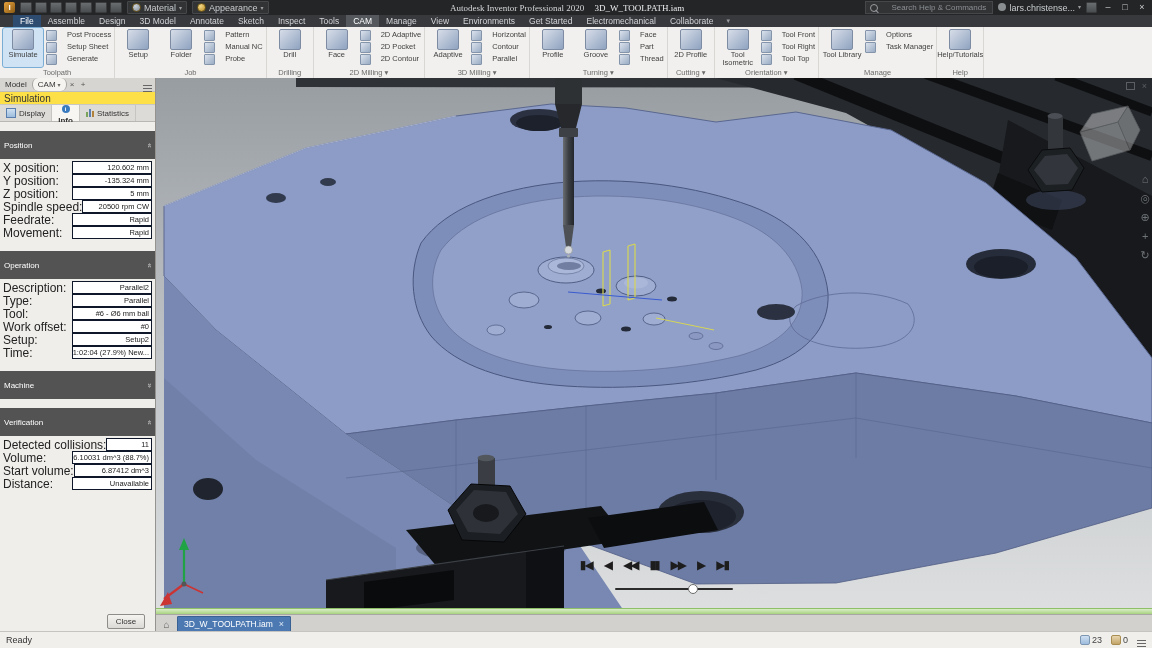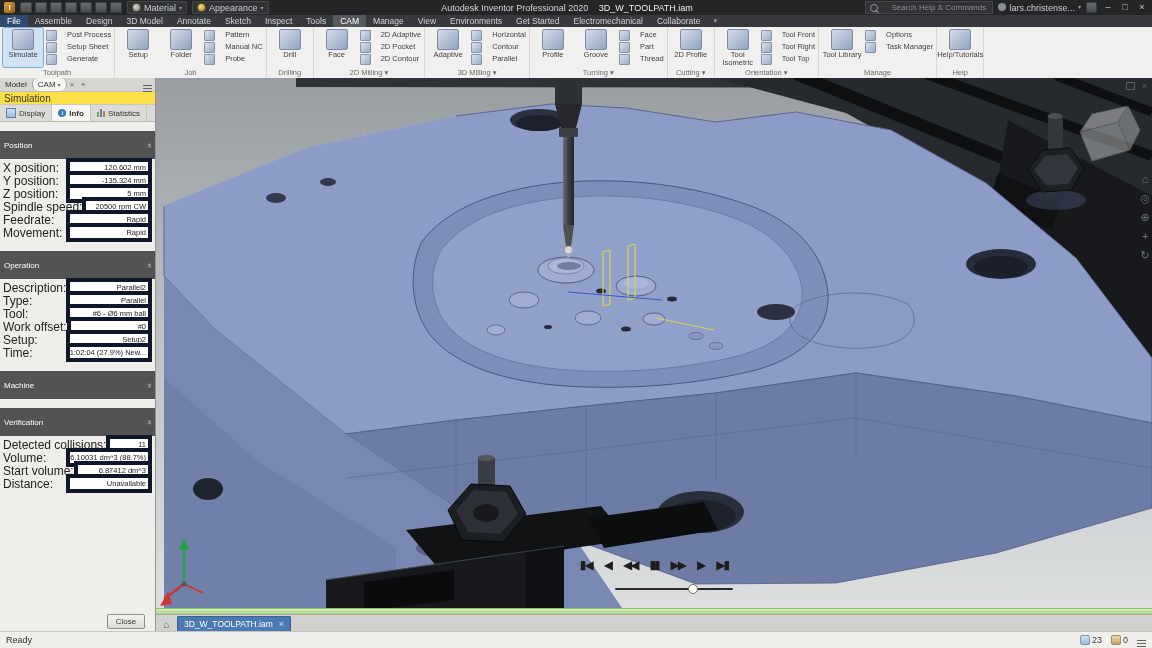--- a/index.html
+++ b/index.html
@@ -11,32 +11,32 @@
   
   #title-bar{position:absolute;left:0;top:0;right:0;height:15px;background:#232527;
     display:flex;align-items:center;gap:5px;padding:0 4px;color:#c9ccce;font-size:9px;}
   .app-logo{width:11px;height:11px;border-radius:2px;background:linear-gradient(135deg,#e8a33d,#8a5a14);
     color:#fff;font-size:8px;font-weight:bold;display:flex;align-items:center;justify-content:center;flex:0 0 auto;}
   .ticon{width:10px;height:9px;background:linear-gradient(#6a6d70,#4a4d50);border:1px solid #3a3c3e;border-radius:1px;flex:0 0 auto;}
   .tb-drop{display:flex;align-items:center;gap:3px;background:#313335;border:1px solid #45474a;
     height:11px;padding:0 4px;border-radius:1px;color:#c9ccce;}
   .swatch{width:7px;height:7px;border-radius:50%;background:radial-gradient(circle at 35% 30%,#f3d98a,#b98a1e);border:1px solid #6b551a;}
   .chev-d{font-size:6px;color:#9a9da0;}
-  #title-center{flex:1;text-align:center;white-space:nowrap;overflow:hidden;color:#d6d8da;}
+  #title-center{flex:1;text-align:center;white-space:nowrap;overflow:hidden;color:#d6d8da;font-family:Liberation Serif, serif;}
   #title-center .doc{margin-left:8px;color:#eceeef;}
   #search-wrap{display:flex;align-items:center;gap:11px;background:#313335;border:1px solid #45474a;height:11px;padding:0 4px;width:118px;}
   .mag{width:6px;height:6px;border:1px solid #9a9da0;border-radius:50%;position:relative;flex:0 0 auto;}
   .mag:after{content:"";position:absolute;width:4px;height:1px;background:#9a9da0;transform:rotate(45deg);left:4px;top:6px;}
   #search-input{background:transparent;border:none;outline:none;color:#aeb1b4;font-size:8px;width:100%;font-family:inherit;}
   #search-input::placeholder{color:#8c8f92;}
   .user-wrap{display:flex;gap:3px;white-space:nowrap;}
   .user-ico{width:8px;height:8px;border-radius:50%;background:#8b8e91;position:relative;}
   .win-btn{width:12px;text-align:center;color:#c9ccce;font-size:9px;line-height:15px;}
   
-  #menu-bar{position:absolute;left:0;top:15px;right:0;height:12px;background:#37393c;display:flex;align-items:stretch;font-size:8.5px;color:#d3d5d7;}
+  #menu-bar{position:absolute;left:0;top:15px;right:0;height:12px;background:#37393c;display:flex;align-items:stretch;font-size:8.5px;color:#d3d5d7;padding-left:13px;}
   .menu-tab{padding:0 7px;display:flex;align-items:center;white-space:nowrap;}
   .menu-tab.active{background:#55595e;color:#fff;}
   .menu-tab[data-name="menu-tab-file"]{background:#2e4b70;color:#fff;}
   #ribbon-chevron{margin-left:6px;display:flex;align-items:center;color:#9a9da0;font-size:7px;}
   
   #ribbon{position:absolute;left:0;top:27px;right:0;height:51px;background:#f1f0ee;border-bottom:1px solid #b5b3b0;
     display:flex;align-items:stretch;overflow:hidden;}
   .rgroup{display:flex;flex-direction:column;border-right:1px solid #d9d7d3;padding:1px 3px 0;}
   .rcontent{flex:1;display:flex;gap:3px;}
   .rbig{width:40px;display:flex;flex-direction:column;align-items:center;text-align:center;font-size:7.5px;color:#3f3f3f;padding-top:1px;border-radius:2px;}
@@ -51,34 +51,34 @@
   #panel{position:absolute;left:0;top:78px;width:155px;bottom:16px;background:#efedea;border-right:1px solid #95938f;
     display:flex;flex-direction:column;}
   #doc-tabs{height:13px;background:#d7d5d2;display:flex;align-items:stretch;font-size:8px;color:#333;border-bottom:1px solid #bfbdba;}
   .doc-tab{padding:0 5px;display:flex;align-items:center;gap:2px;border-radius:6px;}
   .doc-tab.active{background:#f6f4f1;border-left:1px solid #a9a7a4;border-right:1px solid #a9a7a4;}
   .mini-btn{width:11px;display:flex;align-items:center;justify-content:center;color:#555;}
   .hamburger{width:9px;height:1px;background:#666;box-shadow:0 3px 0 #666,0 6px 0 #666;margin:2px 3px 0 auto;align-self:center;}
   #sim-label{height:12px;background:#fde047;border-bottom:1px solid #c9c7c4;font-size:10px;color:#333;display:flex;align-items:center;padding:0 4px;}
   #panel-tabs{height:16px;display:flex;background:#dddbd8;border-bottom:1px solid #b9b7b4;font-size:8px;color:#333;}
   .panel-tab{padding:0 6px;display:flex;align-items:center;gap:3px;border-right:1px solid #c7c5c2;}
-  .panel-tab.active{background:#f8f6f3;font-weight:bold;}
+  .panel-tab.active{background:#f8f6f3;font-weight:bold;flex-direction:column;}
   .pt-ico{width:8px;height:8px;flex:0 0 auto;}
   .pt-ico.display{border:1px solid #5a7fae;background:linear-gradient(#cfe0f2,#9dbcdc);}
   .pt-ico.info{border-radius:50%;background:#3a7bbf;color:#fff;font-size:6px;line-height:8px;text-align:center;font-weight:bold;}
   .pt-ico.stats{background:linear-gradient(to top,#7aa35c 100%,transparent 0) 0 100%/2px 5px no-repeat,
                linear-gradient(to top,#5a7fae 100%,transparent 0) 3px 100%/2px 8px no-repeat,
                linear-gradient(to top,#b0823c 100%,transparent 0) 6px 100%/2px 6px no-repeat;}
   #panel-sections{flex:1;overflow:hidden;background:#f0eeeb;position:relative;}
   .sec-header{height:28px;background:#535353;color:#fff;font-size:8px;display:flex;align-items:center;justify-content:space-between;padding:0 4px;margin-top:9px;}
   .chev{display:inline-block;transform:rotate(90deg);font-size:8px;color:#dcdcdc;}
   .sec-body{padding:2px 3px 3px;}
   .prow{display:flex;align-items:center;justify-content:space-between;height:13px;}
   .plabel{font-size:12px;color:#222;white-space:nowrap;}
-  .pvalue{width:74px;height:11px;background:#fff;border:4px solid #0f172a;font-size:7.5px;color:#222;
+  .pvalue{width:74px;height:11px;background:#fff;border:1px solid #0f172a;font-size:7.5px;color:#222;
     display:flex;align-items:center;justify-content:flex-end;padding:0 2px;white-space:nowrap;overflow:hidden;box-sizing:content-box;}
   #close-btn{position:absolute;bottom:3px;right:10px;width:36px;height:13px;background:linear-gradient(#f6f4f1,#dcdad6);
     border:1px solid #8f8d8a;border-radius:2px;font-size:8px;color:#333;display:flex;align-items:center;justify-content:center;}
   
   #viewport{position:absolute;left:156px;top:78px;right:0;height:536px;overflow:hidden;background:#b8bcc0;}
   #scene{position:absolute;left:0;top:0;width:100%;height:100%;}
   #vp-controls{position:absolute;top:3px;right:5px;display:flex;gap:7px;align-items:center;color:#5c5f62;font-size:9px;}
   .vp-box{width:7px;height:6px;border:1px solid #5c5f62;background:transparent;}
   #navigation-bar{position:absolute;top:96px;right:2px;display:flex;flex-direction:column;gap:8px;align-items:center;color:#7e8387;font-size:11px;line-height:1;}
   .navicon{opacity:.85;}

